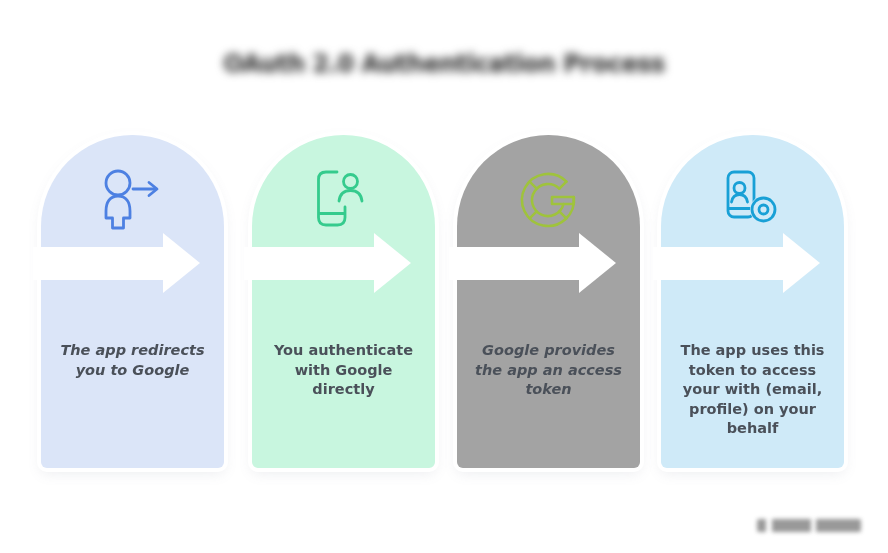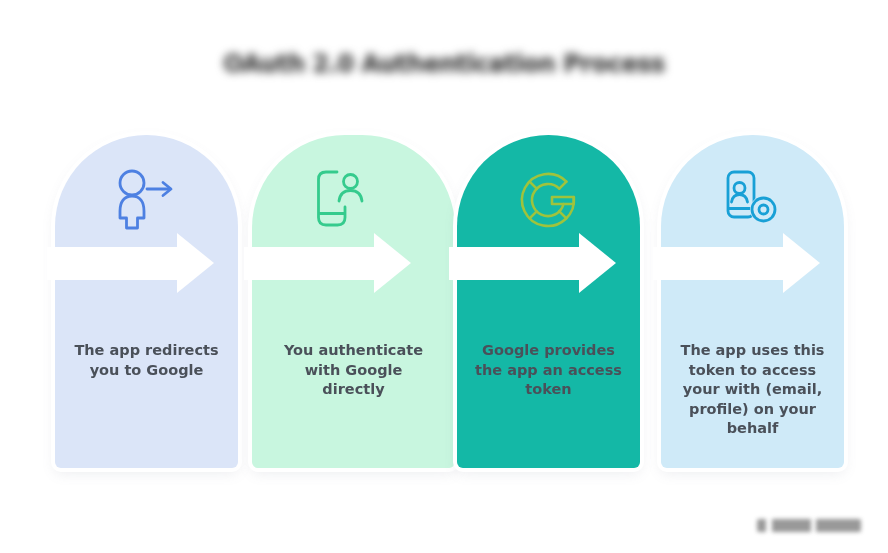--- a/index.html
+++ b/index.html
@@ -46,53 +46,53 @@
       var(--wm-color,#808080) 57% 100%);
   }
 </style>
 </head>
 <body>
 
 <div class="canvas" style="--title-color: #4a4a4a; --text-color: #4a5059; --arrow-color: #ffffff; background-color: rgb(255, 255, 255);">
 
   <h1 class="title">OAuth 2.0 Authentication Process</h1>
 
-  <div class="card" style="left: 55px; background-color: rgb(219, 229, 248); --card-bg: #dbe5f8;">
+  <div class="card" style="left: 41px; background-color: rgb(219, 229, 248); font-style: italic; --card-bg: #dbe5f8;">
     <div class="icon" style="left: 59px; top: 31px; width: 68px; height: 68px; color: rgb(77, 128, 226);">
       <svg viewBox="0 0 68 68" fill="none" stroke="currentColor" stroke-width="2.8" stroke-linecap="round" stroke-linejoin="round">
         <circle cx="18" cy="17" r="12"></circle>
         <path d="M 6 52 V 45 C 6 36 10 30 18 30 C 26 30 30 36 30 45 V 52 H 23.5 V 62 H 12.5 V 52 Z"></path>
         <path d="M 33 23 H 56"></path>
         <path d="M 49 16.5 L 57 23 L 49 29.5"></path>
       </svg>
     </div>
     <div class="arrow">
       <div class="shaft"></div>
       <div class="head"></div>
     </div>
     <div class="step-text">The app redirects you to Google</div>
   </div>
 
-  <div class="card" style="left: 252px; background-color: rgb(200, 246, 223); padding-left: 20px; --card-bg: #c8f6df;">
+  <div class="card" style="left: 252px; background-color: rgb(200, 246, 223); --card-bg: #c8f6df;">
     <div class="icon" style="left: 60px; top: 31px; width: 64px; height: 64px; color: rgb(53, 203, 141);">
       <svg viewBox="0 0 64 64" fill="none" stroke="currentColor" stroke-width="2.8" stroke-linecap="round" stroke-linejoin="round">
         <path d="M 25 6 H 14 Q 6.5 6 6.5 13.5 V 51.5 Q 6.5 59 14 59 H 25.5 Q 33 59 33 51.5 V 41"></path>
         <path d="M 7.5 47.5 H 32"></path>
         <circle cx="38.5" cy="15.5" r="7"></circle>
         <path d="M 27 35 C 28 27.5 32.5 24.5 38.5 24.5 C 44.5 24.5 49 27.5 50 35"></path>
       </svg>
     </div>
     <div class="arrow">
       <div class="shaft"></div>
       <div class="head"></div>
     </div>
     <div class="step-text">You authenticate with Google directly</div>
   </div>
 
-  <div class="card" style="left: 457px; background-color: #14b8a6; --card-bg: #e3f6b8;">
+  <div class="card" style="left: 457px; background-color: #a3a3a3; font-style: italic; --card-bg: #e3f6b8;">
     <div class="icon" style="left: 59px; top: 33px; width: 64px; height: 64px; color: rgb(159, 195, 60);">
       <svg viewBox="0 0 64 64" fill="none" stroke="currentColor" stroke-width="2.6" stroke-linecap="round" stroke-linejoin="round">
         <path d="M 50.4 13.6 A 26 26 0 1 0 57.8 29"></path>
         <path d="M 43.3 20.7 A 16 16 0 1 0 47.5 36"></path>
         <path d="M 50.4 13.6 L 43.3 20.7"></path>
         <path d="M 36 29 H 57.8 L 57.7 36 H 36 Z"></path>
         <path d="M 20.7 20.7 L 13.6 13.6"></path>
         <path d="M 20.7 43.3 L 13.6 50.4"></path>
         <path d="M 43.3 43.3 L 50.4 50.4"></path>
       </svg>

